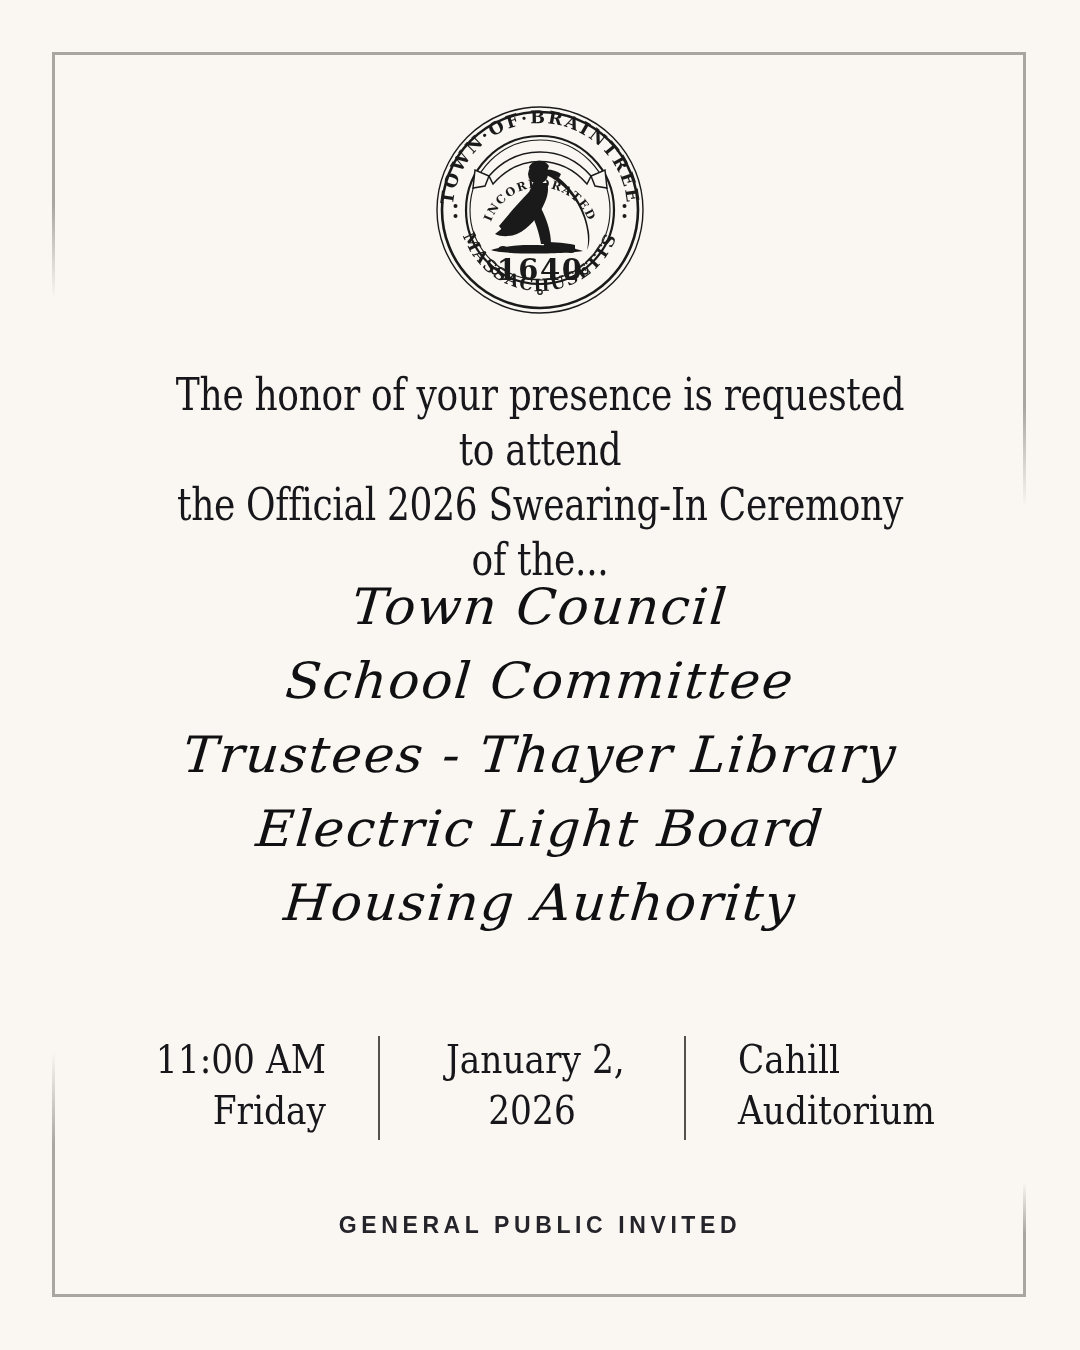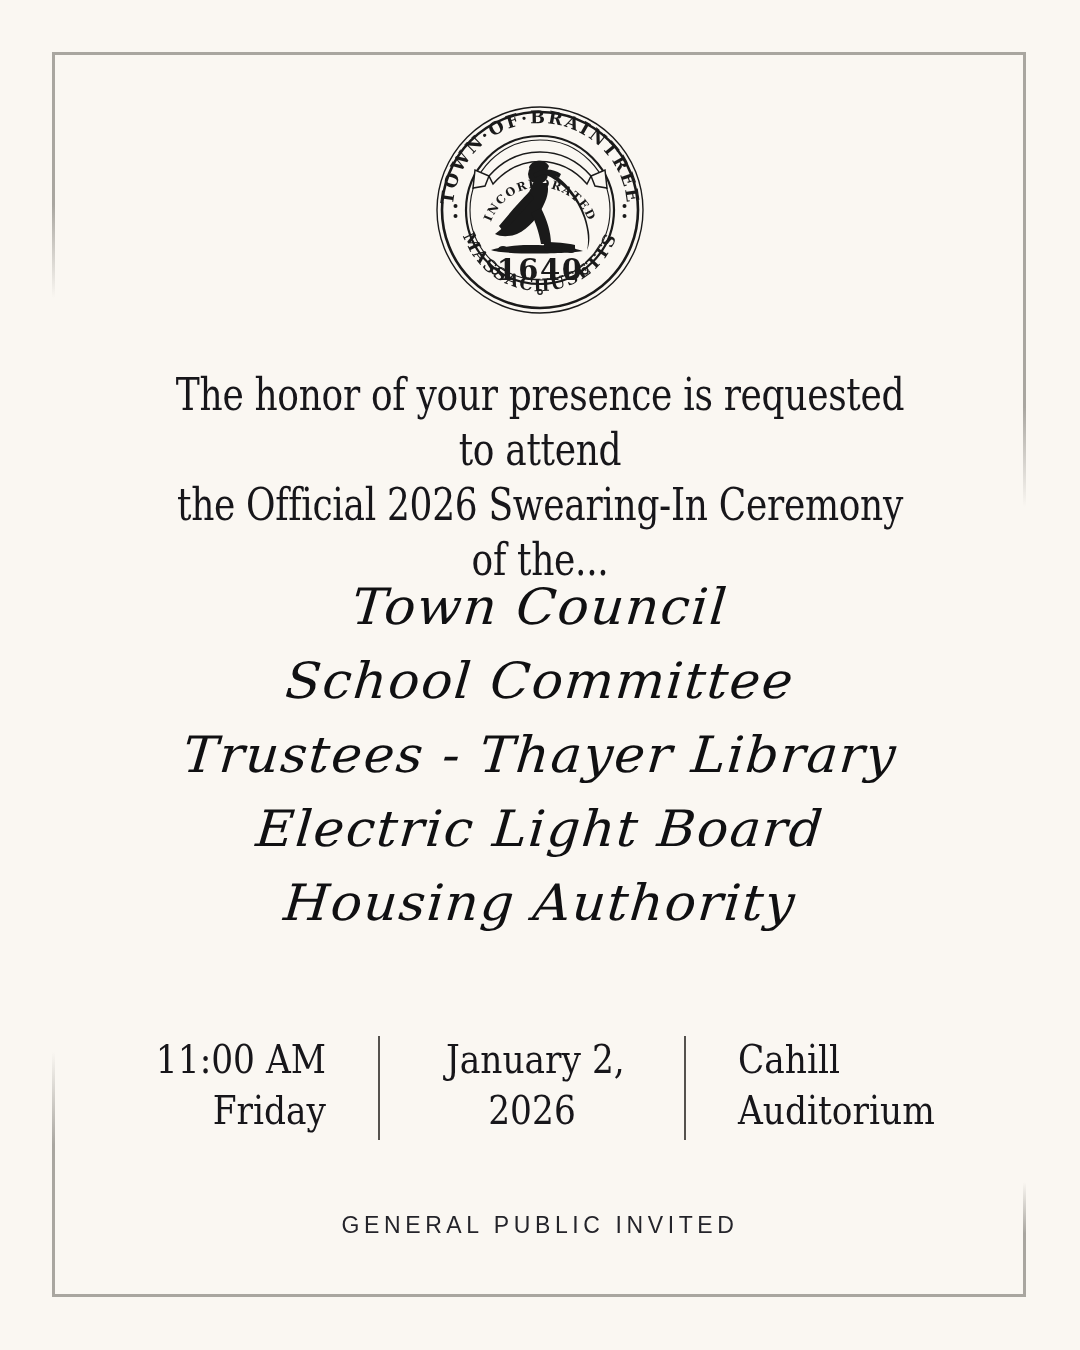--- a/index.html
+++ b/index.html
@@ -164,21 +164,21 @@
   
   .footer {
     position: absolute;
     left: 0;
     right: 0;
     top: 1212px;
     text-align: center;
     color: #24242a;
     font-family: "Liberation Sans", sans-serif;
     font-size: 23px;
-    font-weight: 400;
+    font-weight: 700;
     letter-spacing: 4.6px;
   }
 </style>
 </head>
 <body>
 
 <div class="card">
 
   <div class="frame-line frame-top"></div>
   <div class="frame-line frame-bottom"></div>

